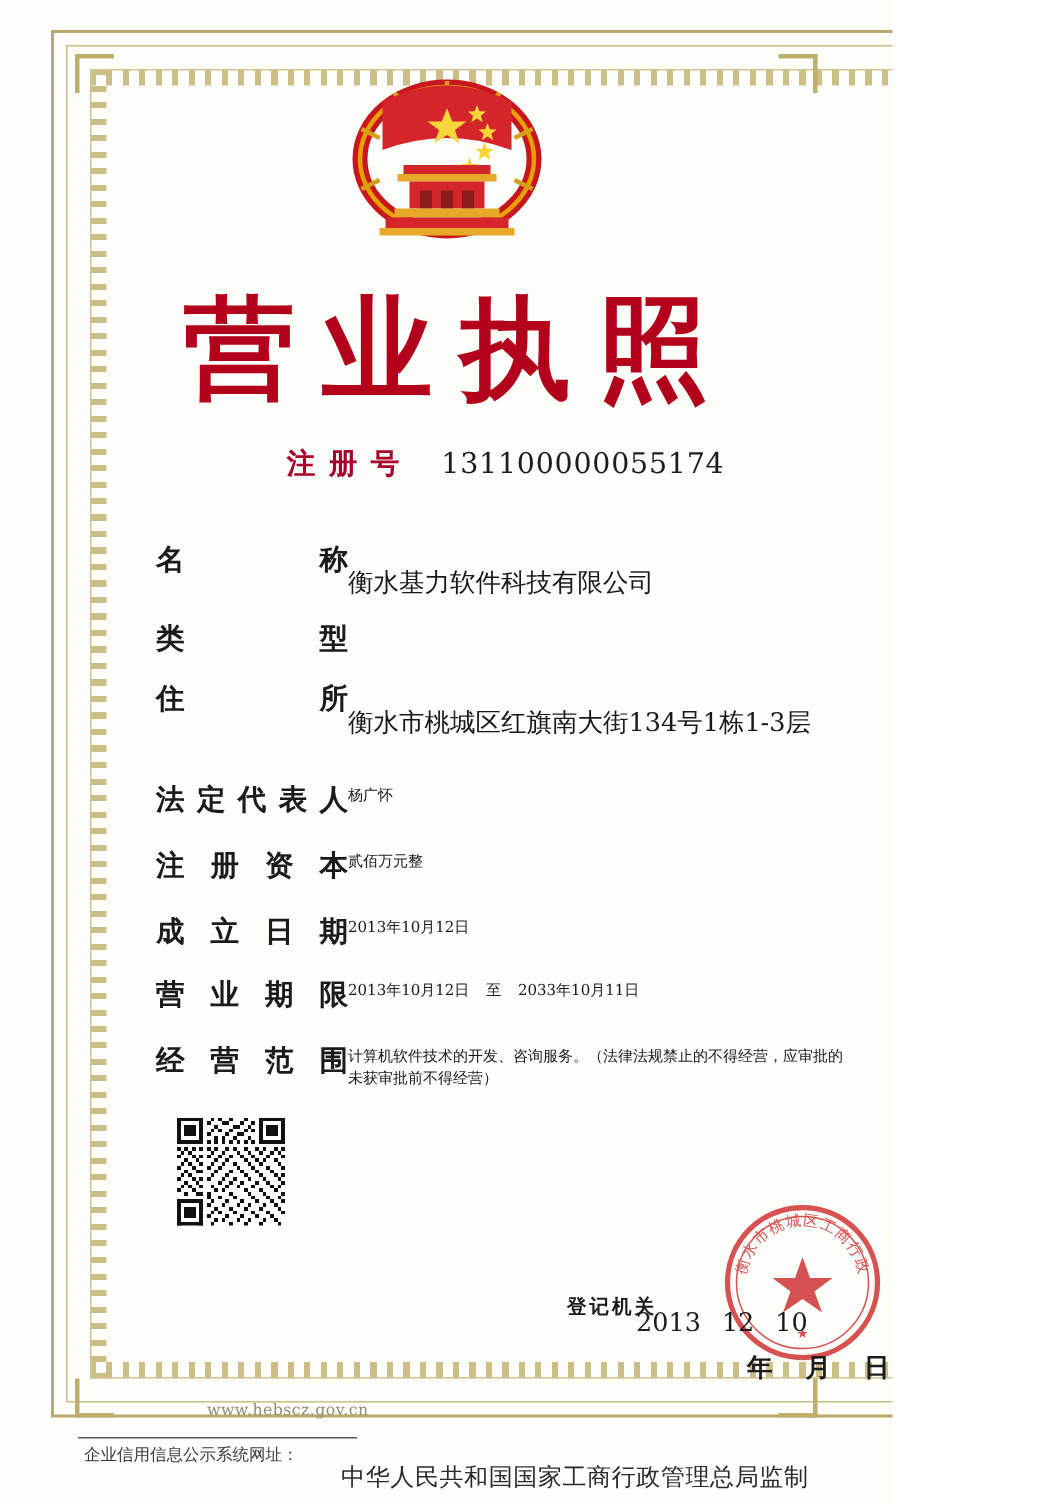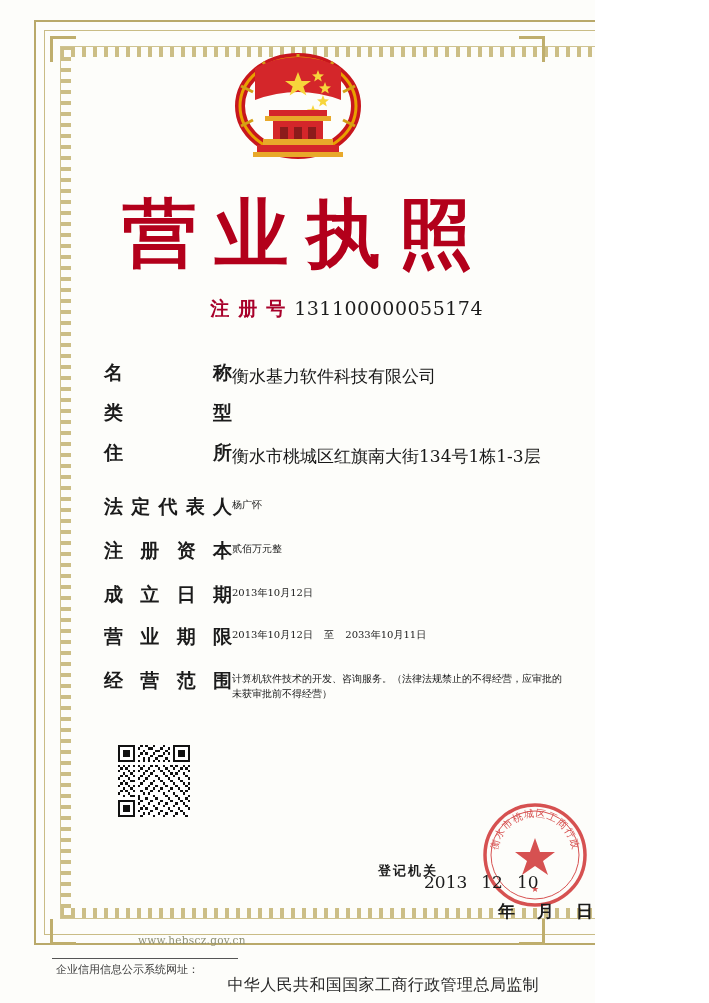--- a/index.html
+++ b/index.html
@@ -90,21 +90,21 @@
     color: #b3001b;
     text-indent: 18px;
     line-height: 1;
   }
   .regline {
     position: absolute;
     right: 112px;
     top: 296px;
     display: flex;
     align-items: baseline;
-    gap: 0;
+    gap: 19px;
   }
   .regline .lbl {
     font-family: "DejaVu Serif", serif;
     font-weight: bold;
     font-size: 19px;
     letter-spacing: 9px;
     color: #a8002a;
   }
   .regline .num {
     font-family: "DejaVu Serif", serif;
@@ -137,20 +137,21 @@
   .row .label.wide4 { letter-spacing: 0; }
   .row .value {
     font-family: "DejaVu Serif", serif;
     font-size: 10px;
     color: #181818;
     padding-top: 3px;
     line-height: 1.55;
   }
   .row .value.big {
     font-size: 17px;
+    margin-top: 13px;
   }
   .row .value .sep { padding: 0 8px; }
 
   
   .row.r1 { margin-bottom: 11px; }
   .row.r2 { margin-bottom: 14px; }
   .row.r3 { margin-bottom: 24px; }
   .row.r4 { margin-bottom: 18px; }
   .row.r5 { margin-bottom: 18px; }
   .row.r6 { margin-bottom: 16px; }

